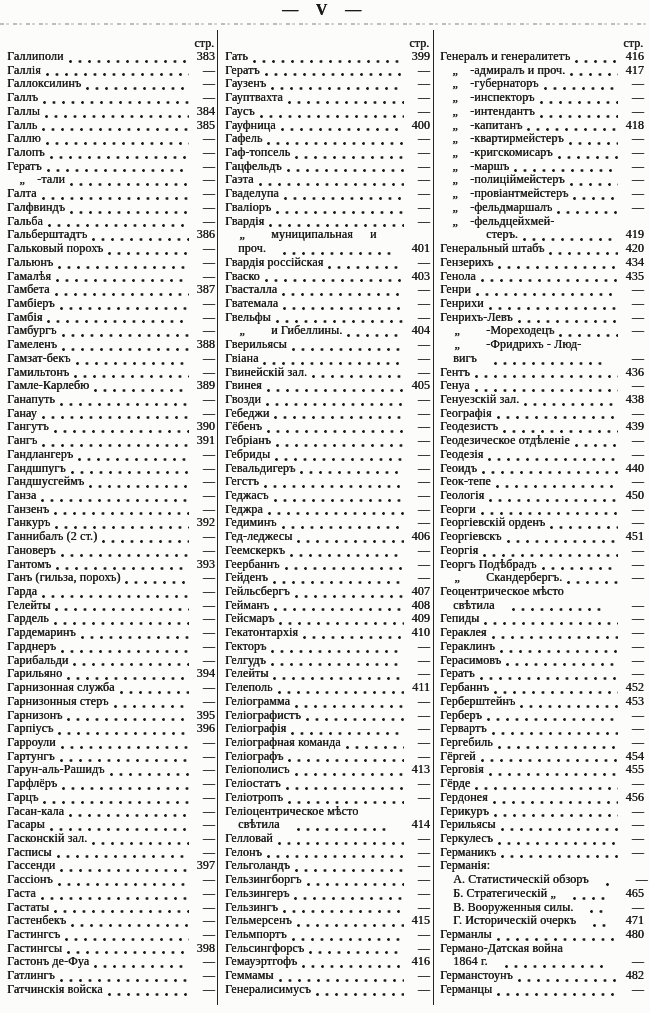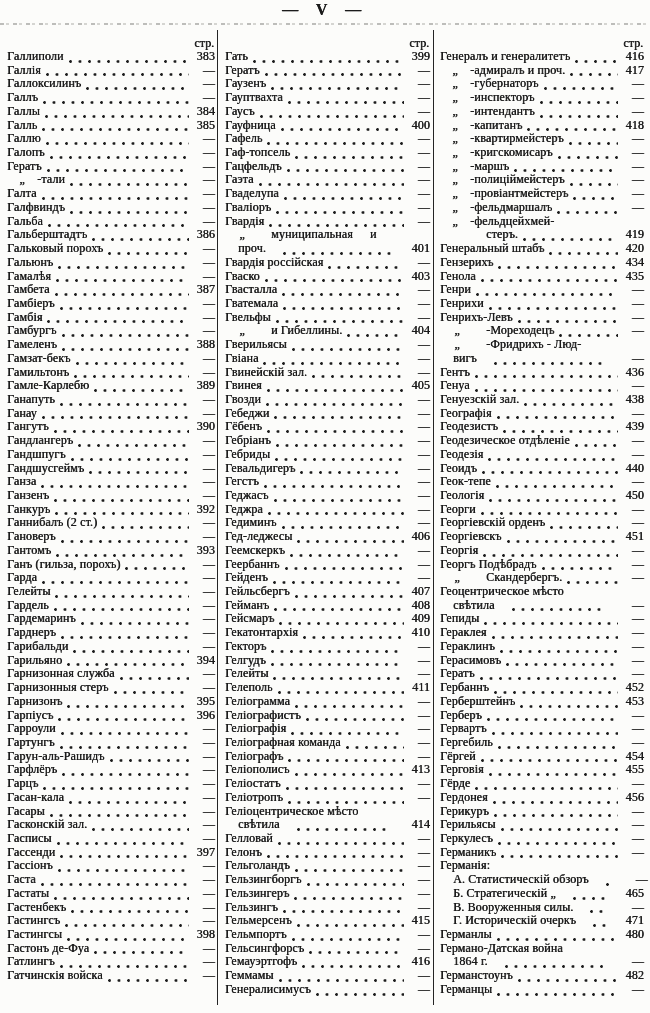--- a/index.html
+++ b/index.html
@@ -196,20 +196,25 @@
           <span class="term">Ганау</span>
           <span class="leader"></span>
           <span class="page-no">—</span>
         </div>
         <div class="row">
           <span class="term">Гангутъ</span>
           <span class="leader"></span>
           <span class="page-no">390</span>
         </div>
         <div class="row">
+          <span class="term">Гангъ</span>
+          <span class="leader"></span>
+          <span class="page-no">391</span>
+        </div>
+        <div class="row">
           <span class="term">Гандлангеръ</span>
           <span class="leader"></span>
           <span class="page-no">—</span>
         </div>
         <div class="row">
           <span class="term">Гандшпугъ</span>
           <span class="leader"></span>
           <span class="page-no">—</span>
         </div>
         <div class="row">

